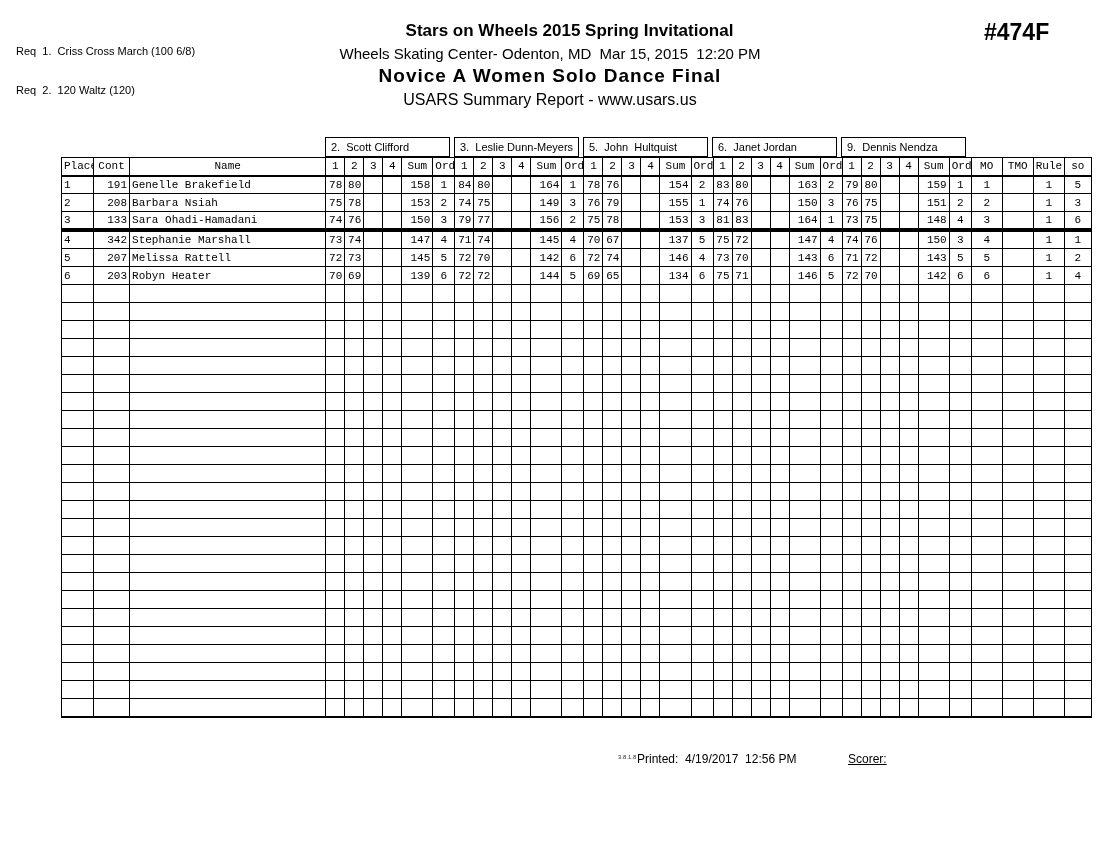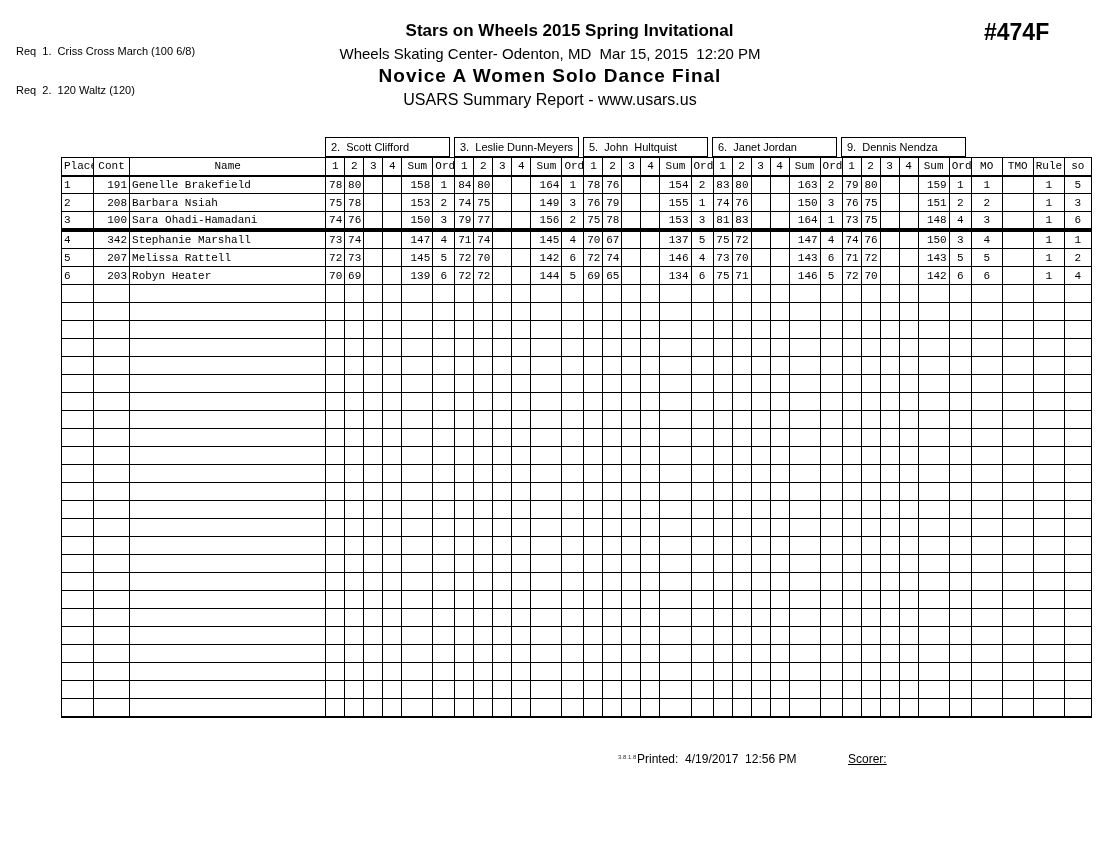--- a/index.html
+++ b/index.html
@@ -224,21 +224,21 @@
             <td class="ar"></td>
             <td class="ar">151</td>
             <td class="ord">2</td>
             <td class="ac">2</td>
             <td class="ac"></td>
             <td class="ac">1</td>
             <td class="ac">3</td>
           </tr>
           <tr class="r3">
             <td class="pl b">3</td>
-            <td class="ar b">100</td>
+            <td class="ar b">133</td>
             <td class="al nm b">Sara Ohadi-Hamadani</td>
             <td class="ar">74</td>
             <td class="ar">76</td>
             <td class="ar"></td>
             <td class="ar"></td>
             <td class="ar">150</td>
             <td class="ord">3</td>
             <td class="ar">79</td>
             <td class="ar">77</td>
             <td class="ar"></td>

